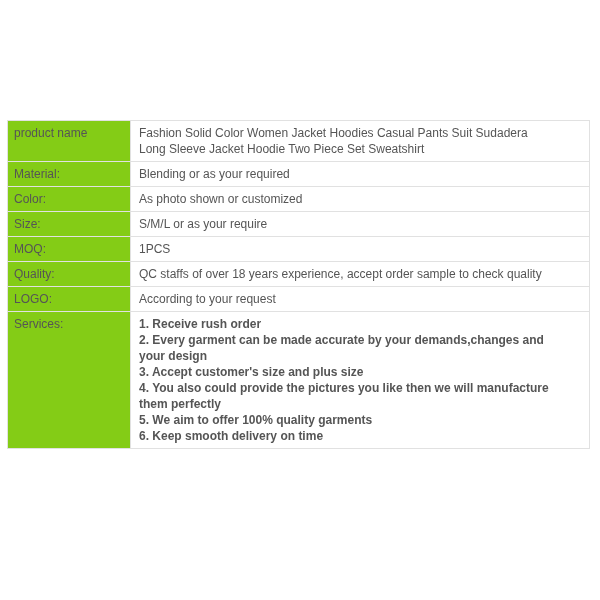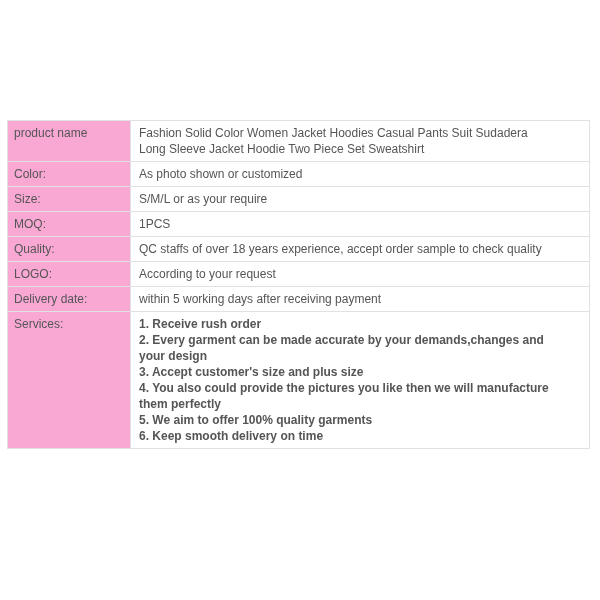--- a/index.html
+++ b/index.html
@@ -27,40 +27,44 @@
     font-size: 12px;
     color: #555555;
   }
   table.spec-table td {
     border: 1px solid #e1e1e1;
     vertical-align: top;
     line-height: 16px;
   }
   td.label-cell {
     width: 110px;
-    background: #f9a8d4;
+    background: #84cc16;
     padding: 4px 6px 4px 6px;
   }
   td.value-cell {
     padding: 4px 40px 4px 8px;
   }
   .service-line {
     line-height: 16px;
     font-weight: bold;
   }
 </style>
 </head>
 <body>
 
 <div class="page">
   <table class="spec-table">
     <tbody>
       <tr>
         <td class="label-cell">product name</td>
         <td class="value-cell">Fashion Solid Color Women Jacket Hoodies Casual Pants Suit Sudadera Long Sleeve Jacket Hoodie Two Piece Set Sweatshirt</td>
+      </tr>
+      <tr>
+        <td class="label-cell">Material:</td>
+        <td class="value-cell">Blending or as your required</td>
       </tr>
       <tr>
         <td class="label-cell">Color:</td>
         <td class="value-cell">As photo shown or customized</td>
       </tr>
       <tr>
         <td class="label-cell">Size:</td>
         <td class="value-cell">S/M/L or as your require</td>
       </tr>
       <tr>
@@ -69,24 +73,20 @@
       </tr>
       <tr>
         <td class="label-cell">Quality:</td>
         <td class="value-cell">QC staffs of over 18 years experience, accept order sample to check quality</td>
       </tr>
       <tr>
         <td class="label-cell">LOGO:</td>
         <td class="value-cell">According to your request</td>
       </tr>
       <tr>
-        <td class="label-cell">Delivery date:</td>
-        <td class="value-cell">within 5 working days after receiving payment</td>
-      </tr>
-      <tr>
         <td class="label-cell">Services:</td>
         <td class="value-cell">
           <div class="service-line">1. Receive rush order</div>
           <div class="service-line">2. Every garment can be made accurate by your demands,changes and your design</div>
           <div class="service-line">3. Accept customer's size and plus size</div>
           <div class="service-line">4. You also could provide the pictures you like then we will manufacture them perfectly</div>
           <div class="service-line">5. We aim to offer 100% quality garments</div>
           <div class="service-line">6. Keep smooth delivery on time</div>
         </td>
       </tr>

